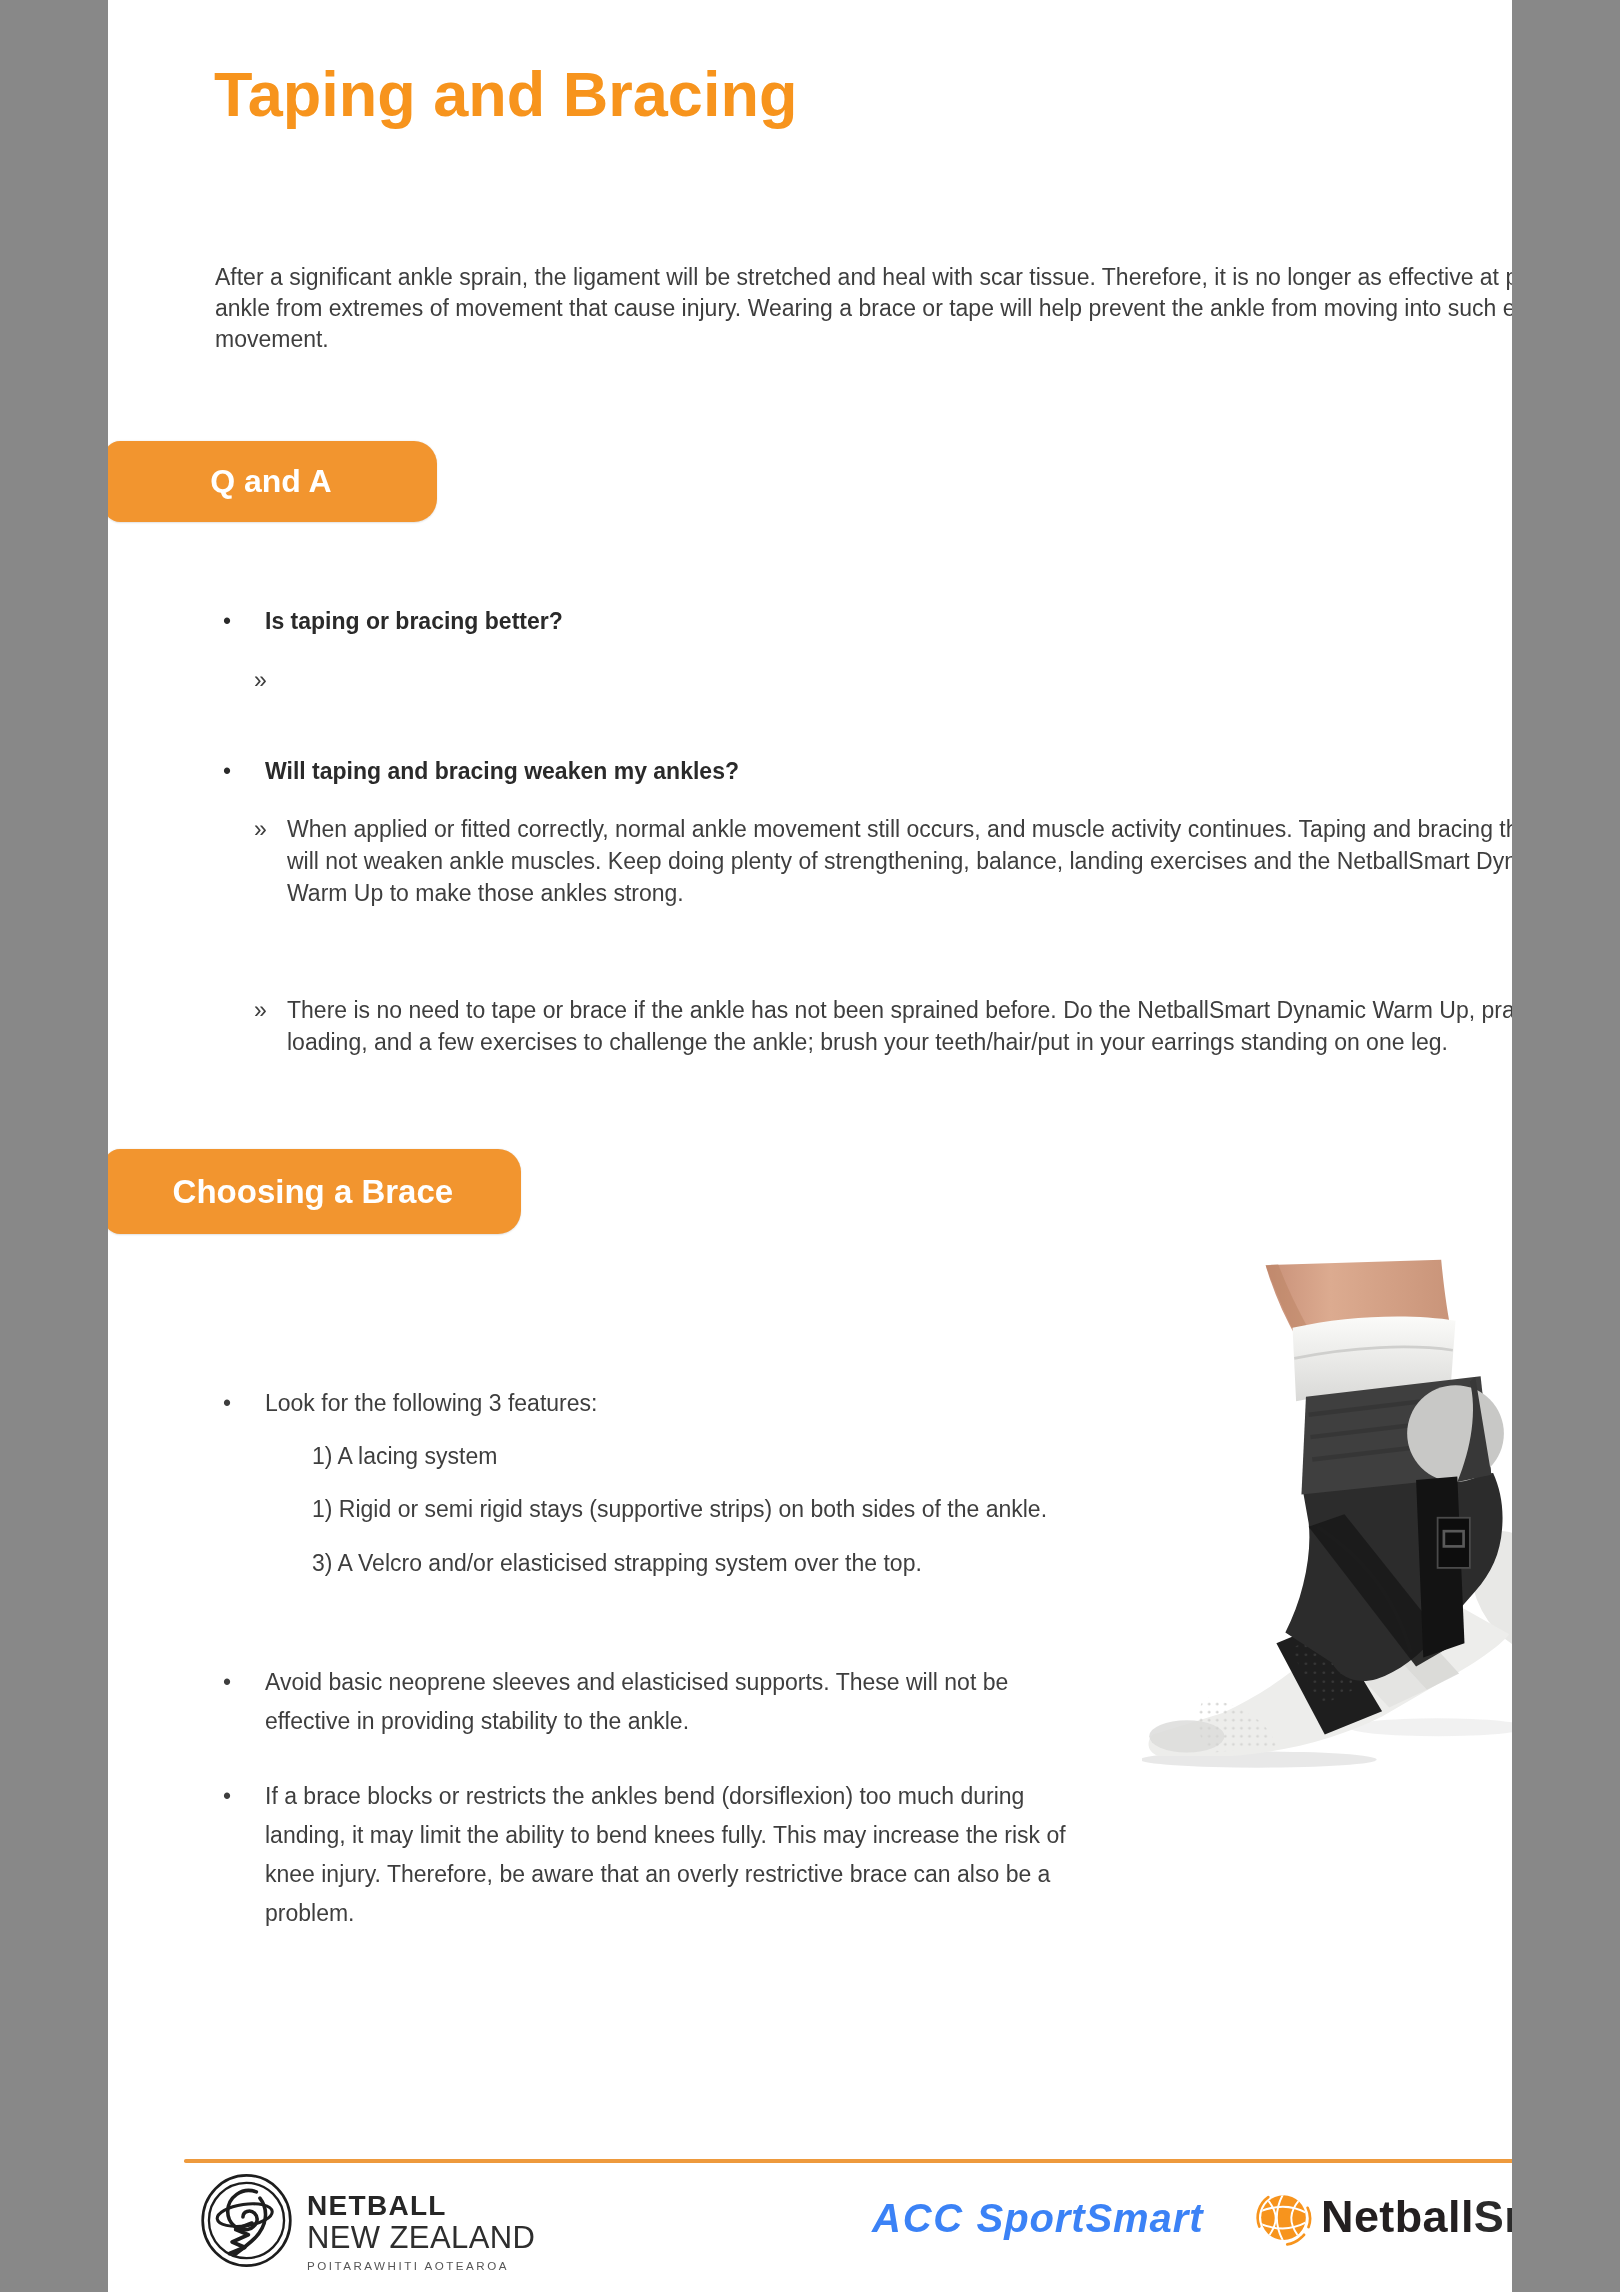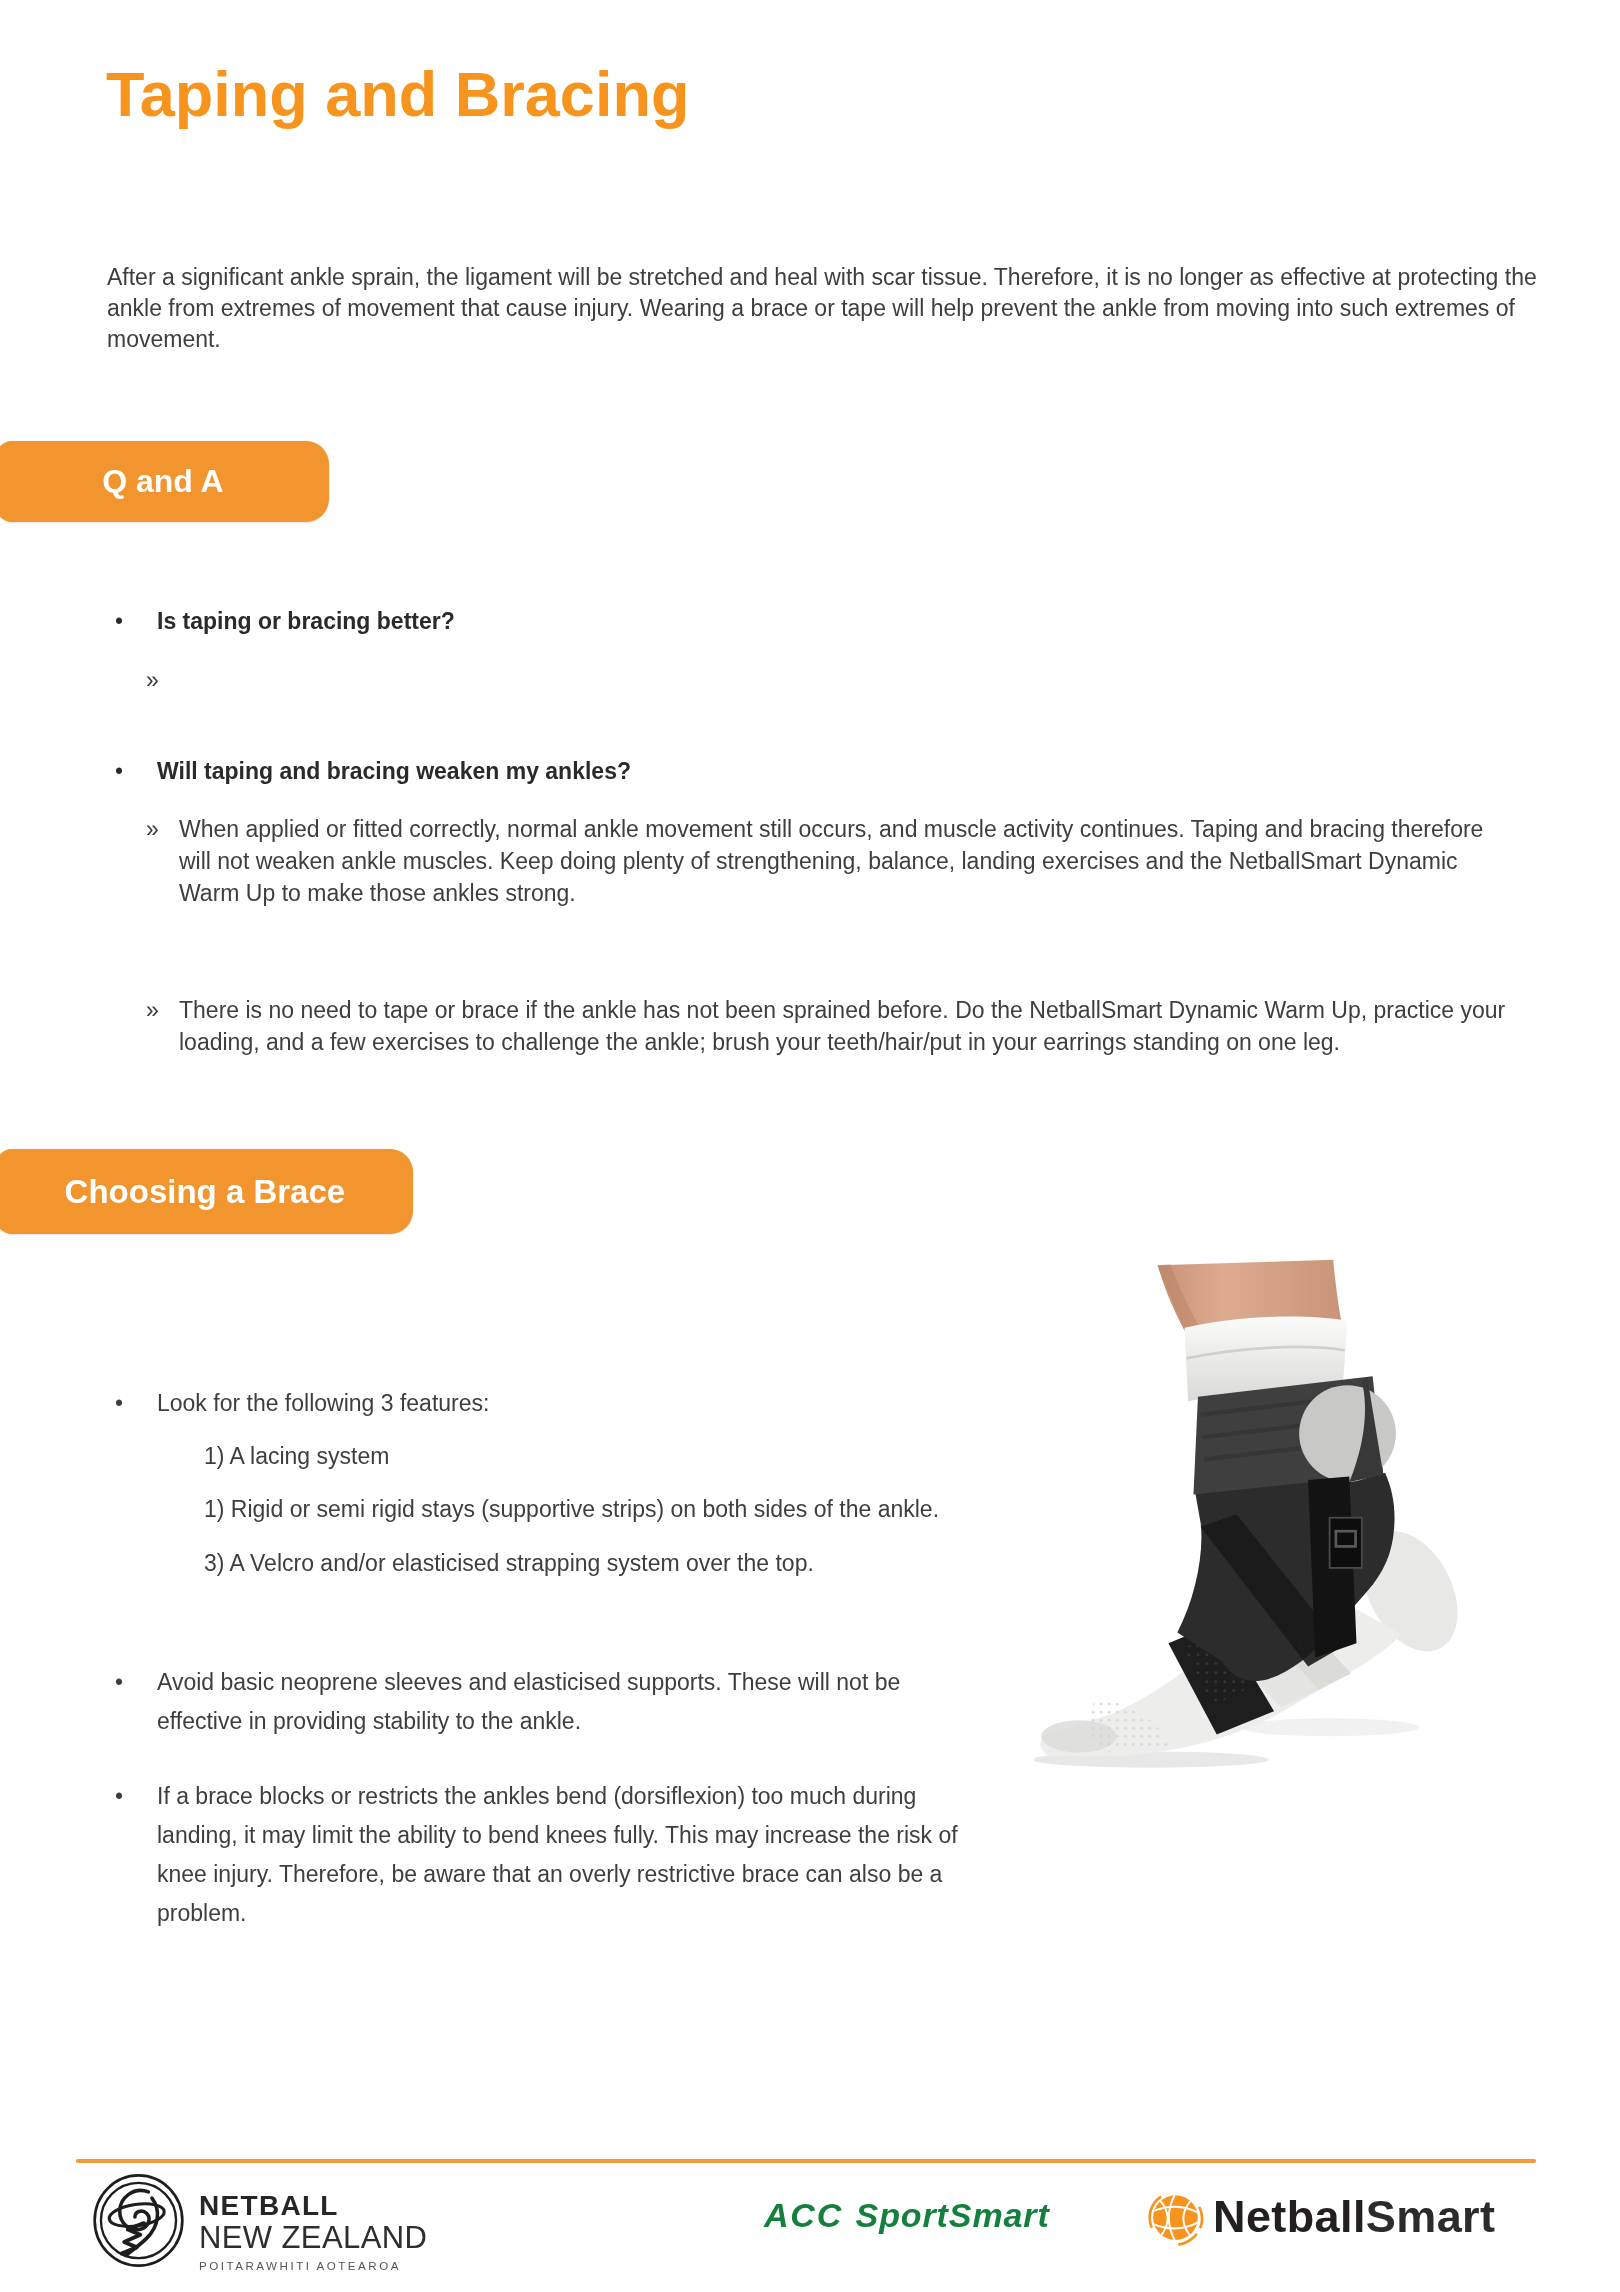--- a/index.html
+++ b/index.html
@@ -1,17 +1,17 @@
 <!DOCTYPE html>
 <html style="font-size:14.3px"><head>
 <meta charset="utf-8">
 <style>
   html,body{margin:0;padding:0;background:#888;}
   .page{
-    position:relative;width:1620px;height:2293px;background:#ffffff;
+    position:relative;width:1404px;height:2293px;background:#ffffff;
     font-family:"Liberation Sans",sans-serif;overflow:hidden;margin:0 auto;
   }
   .abs{position:absolute;}
   .title{
     left:106px;top:57px;font-size:63px;font-weight:700;color:#F7941D;
     letter-spacing:0;line-height:75px;margin:0;
   }
   .intro{
     left:107px;top:262px;width:1478px;font-size:23px;line-height:31px;
     color:#3E3E3E;margin:0;
@@ -35,21 +35,21 @@
   .features .feat{padding-left:29px;text-indent:-29px;margin-bottom:13.4px;}
   .cbullet{left:157px;width:833px;font-size:23px;line-height:39px;color:#3E3E3E;}
   .cbullet .m{position:absolute;left:-42px;top:0;color:#3E3E3E;}
   .photo{left:1034px;top:1258px;width:430px;height:515px;}
   .footer-rule{left:76px;top:2159px;width:1460px;height:3.6px;background:#EE9A3D;border-radius:1.8px;}
   .nnz-logo{left:92px;top:2174px;width:93px;height:93px;}
   .nnz-text{left:199px;top:2191px;color:#262626;}
   .nnz-l1{font-size:28px;font-weight:700;letter-spacing:1.3px;line-height:29.6px;}
   .nnz-l2{font-size:31px;font-weight:400;letter-spacing:0.4px;line-height:33px;color:#2e2e2e;}
   .nnz-l3{font-size:11.6px;font-weight:400;letter-spacing:2.5px;line-height:13.4px;margin-top:5.4px;color:#555;}
-  .acc{left:764px;top:2196px;font-size:34px;font-style:italic;color:#15803d;white-space:nowrap;}
+  .acc{left:764px;top:2196px;font-size:40px;font-style:italic;color:#3b82f6;white-space:nowrap;}
   .acc .p1{font-weight:700;letter-spacing:1.8px;}
   .acc .p2{font-weight:700;letter-spacing:0.9px;margin-left:12.5px;}
   .ns-ball{left:1146px;top:2189px;width:59px;height:59px;}
   .ns-text{left:1213px;top:2189px;font-size:45px;line-height:56px;white-space:nowrap;}
   .ns-text .p1{font-weight:700;color:#231F20;letter-spacing:0.4px;}
   .ns-text .p2{font-weight:700;color:#2b2b2b;letter-spacing:0.4px;}
 </style>
 </head>
 <body>
 

